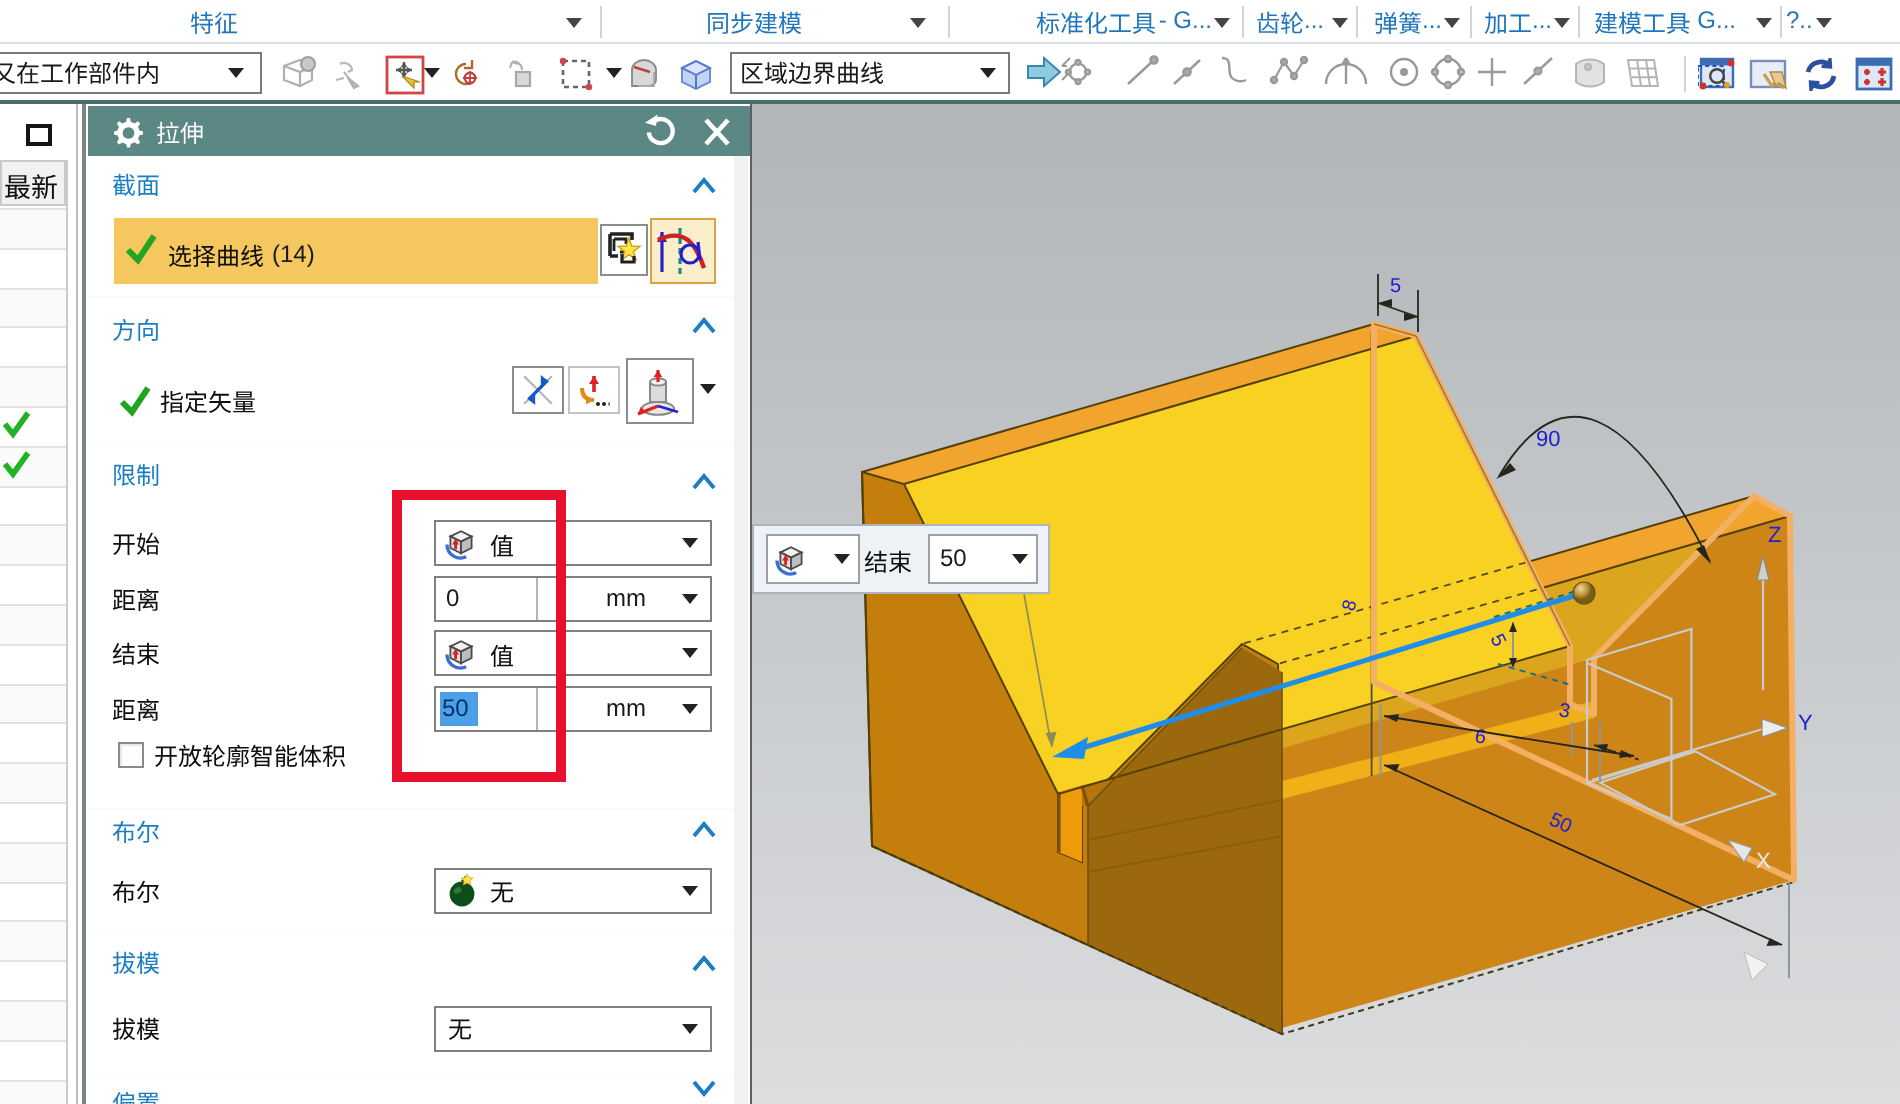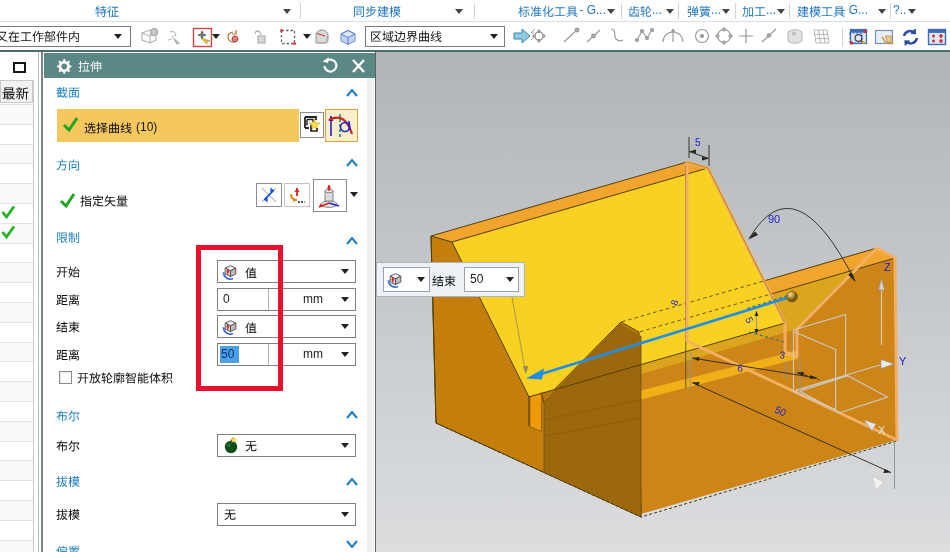--- a/index.html
+++ b/index.html
@@ -308,21 +308,21 @@
 <path d="M2,332 L7,326 L12,332"></path>
 <path d="M2,399 L7,393 L12,399"></path>
 <path d="M2,455 L7,461 L12,455"></path>
 </g>
 </svg>
 
 <div class="abs" style="left:57px;top:109px;width:242px;height:33px;background:#f5c75f"></div>
 <svg class="abs" style="left:62px;top:116px" width="17" height="17">
       <path d="M2,9 L7,14 L15,2" stroke="#1fa51f" stroke-width="3" fill="none"></path>
     </svg>
-<div class="lat" style="left:136px;top:120px">(10)</div>
+<div class="lat" style="left:136px;top:120px">(14)</div>
 
 <div class="abs" style="left:300px;top:112px;width:24px;height:26px;background:#fff;border:1px solid #8c8c8c"></div>
 <svg class="abs" style="left:302px;top:115px" width="19" height="19" viewBox="0 0 19 19">
 <path d="M3,2 L14,2 L14,5 M3,2 L3,13 M3,13 L7,13" stroke="#222" stroke-width="1.8" fill="none"></path>
 <path d="M5,4.5 L11,4.5 L11,7 M5,4.5 L5,10.5 M8,11 L11,11 L11,9" stroke="#222" stroke-width="1.4" fill="none"></path>
 <path d="M12.5,4 L13.8,8 L18,8.2 L14.7,10.7 L16,14.8 L12.5,12.3 L9,14.8 L10.3,10.7 L7,8.2 L11.2,8 Z" fill="#ffe24a" stroke="#caa616" stroke-width="0.7"></path>
 <path d="M9,12 L9,16 L15,16 L15,13" stroke="#222" stroke-width="1.6" fill="none"></path>
 </svg>
 
 <div class="abs" style="left:325px;top:109px;width:33px;height:33px;background:#fbeecb;border:1px solid #d9a441"></div>

